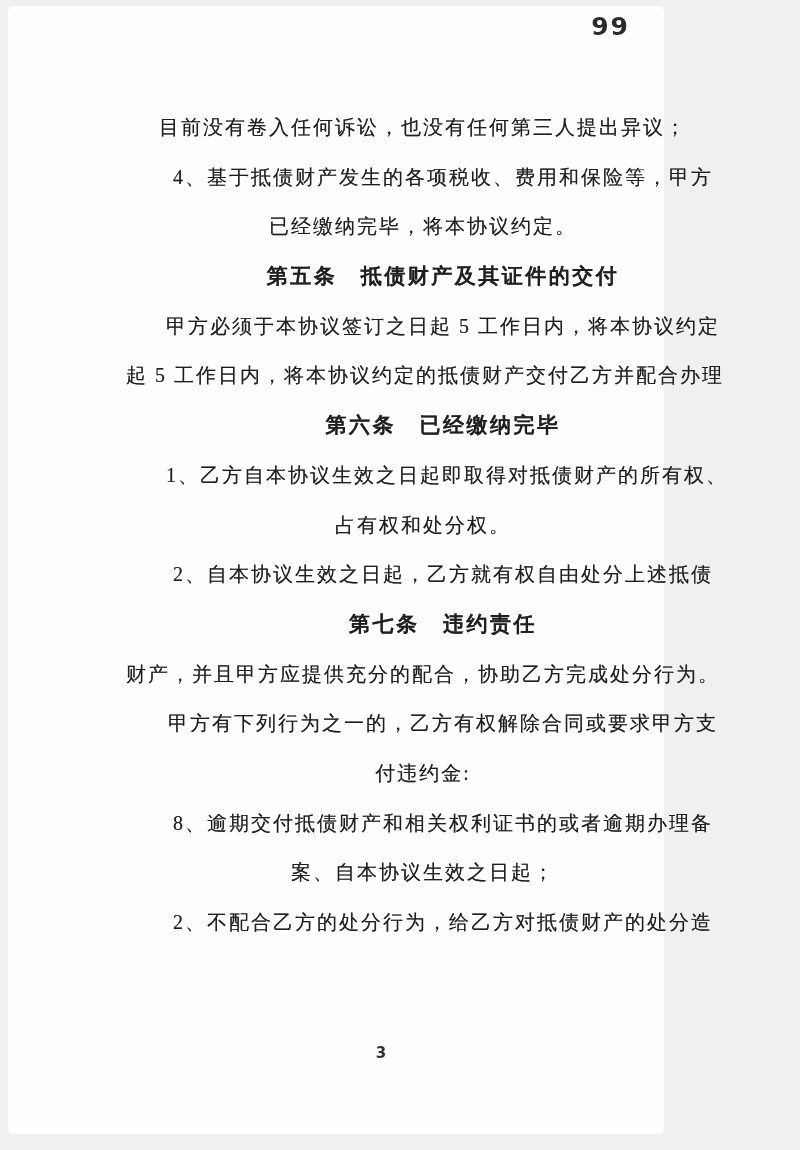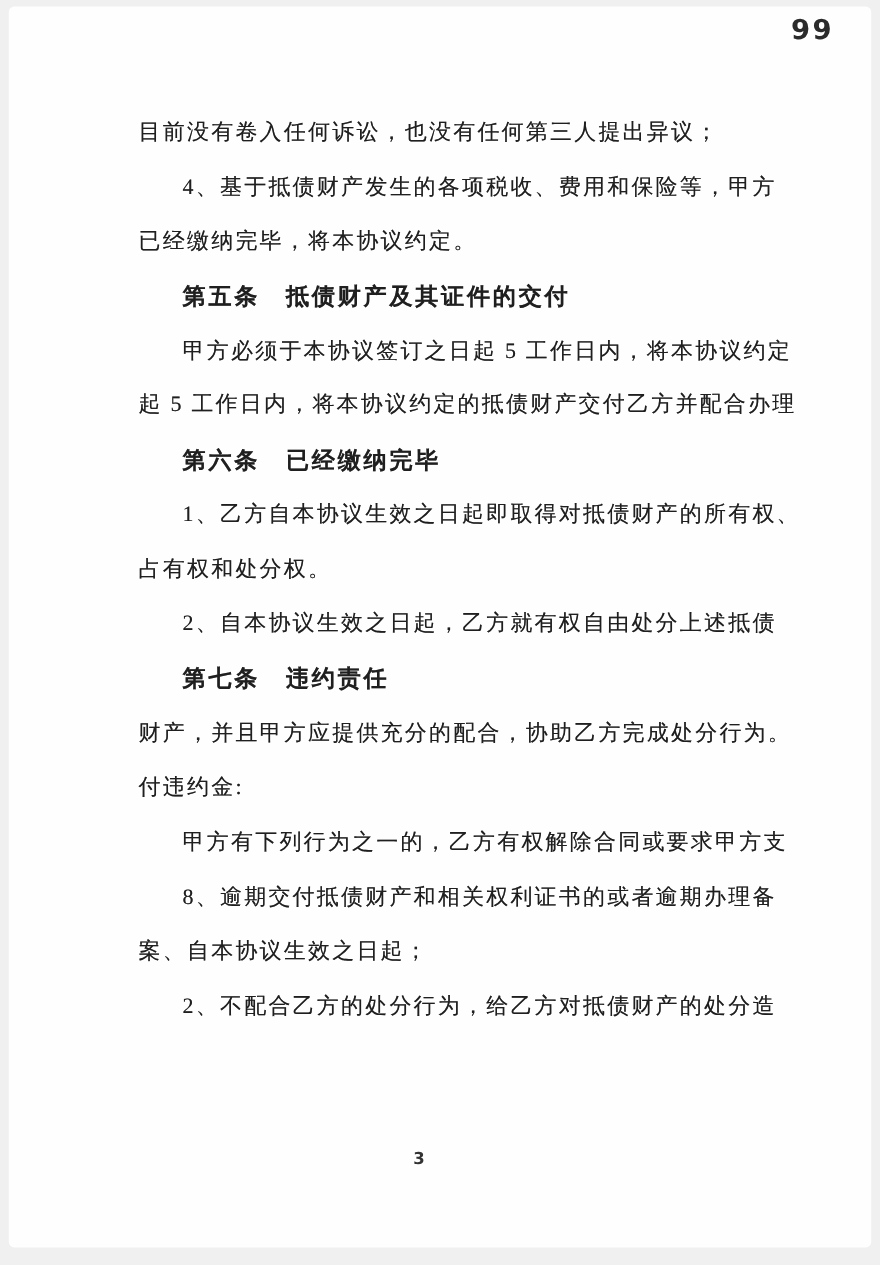--- a/index.html
+++ b/index.html
@@ -8,41 +8,42 @@
     width: 800px;
     height: 1150px;
     background: #f0f0f0;
     font-family: "Liberation Serif", "DejaVu Serif", serif;
     overflow: hidden;
   }
   .page {
     position: absolute;
     left: 8px;
     top: 6px;
-    width: 784px;
+    width: 656px;
     height: 1128px;
     background: #fefefe;
     border-radius: 5px;
   }
   .pagenum-top {
     position: absolute;
     top: 6px;
     right: 34px;
     font-family: "DejaVu Sans", sans-serif;
     font-size: 25px;
     font-weight: 600;
     letter-spacing: 2px;
     color: #2b2b2b;
   }
   .content {
     position: absolute;
     left: 118px;
-    top: 90px;
+    top: 97px;
     width: 594px;
     color: #1f1f1f;
+    text-align: center;
   }
   .line {
     height: 49.7px;
     line-height: 49.7px;
     font-size: 20px;
     letter-spacing: 2px;
     white-space: nowrap;
     text-shadow: 0 0 0.6px rgba(20,20,20,0.55);
   }
   .l-cont { padding-left: 0; }
@@ -78,21 +79,21 @@
       <div class="line l-cont">已经缴纳完毕，将本协议约定。</div>
       <div class="line l-heading">第五条　抵债财产及其证件的交付</div>
       <div class="line l-indent">甲方必须于本协议签订之日起 5 工作日内，将本协议约定</div>
       <div class="line l-cont">起 5 工作日内，将本协议约定的抵债财产交付乙方并配合办理</div>
       <div class="line l-heading">第六条　已经缴纳完毕</div>
       <div class="line l-indent">1、乙方自本协议生效之日起即取得对抵债财产的所有权、</div>
       <div class="line l-cont">占有权和处分权。</div>
       <div class="line l-indent">2、自本协议生效之日起，乙方就有权自由处分上述抵债</div>
       <div class="line l-heading">第七条　违约责任</div>
       <div class="line l-cont">财产，并且甲方应提供充分的配合，协助乙方完成处分行为。</div>
+      <div class="line l-indent">甲方有下列行为之一的，乙方有权解除合同或要求甲方支</div>
       <div class="line l-cont">付违约金:</div>
-      <div class="line l-indent">甲方有下列行为之一的，乙方有权解除合同或要求甲方支</div>
       <div class="line l-indent">8、逾期交付抵债财产和相关权利证书的或者逾期办理备</div>
       <div class="line l-cont">案、自本协议生效之日起；</div>
       <div class="line l-indent">2、不配合乙方的处分行为，给乙方对抵债财产的处分造</div>
     </div>
 
   <div class="pagenum-bottom">3</div>
 </div>
 
 </body></html>

